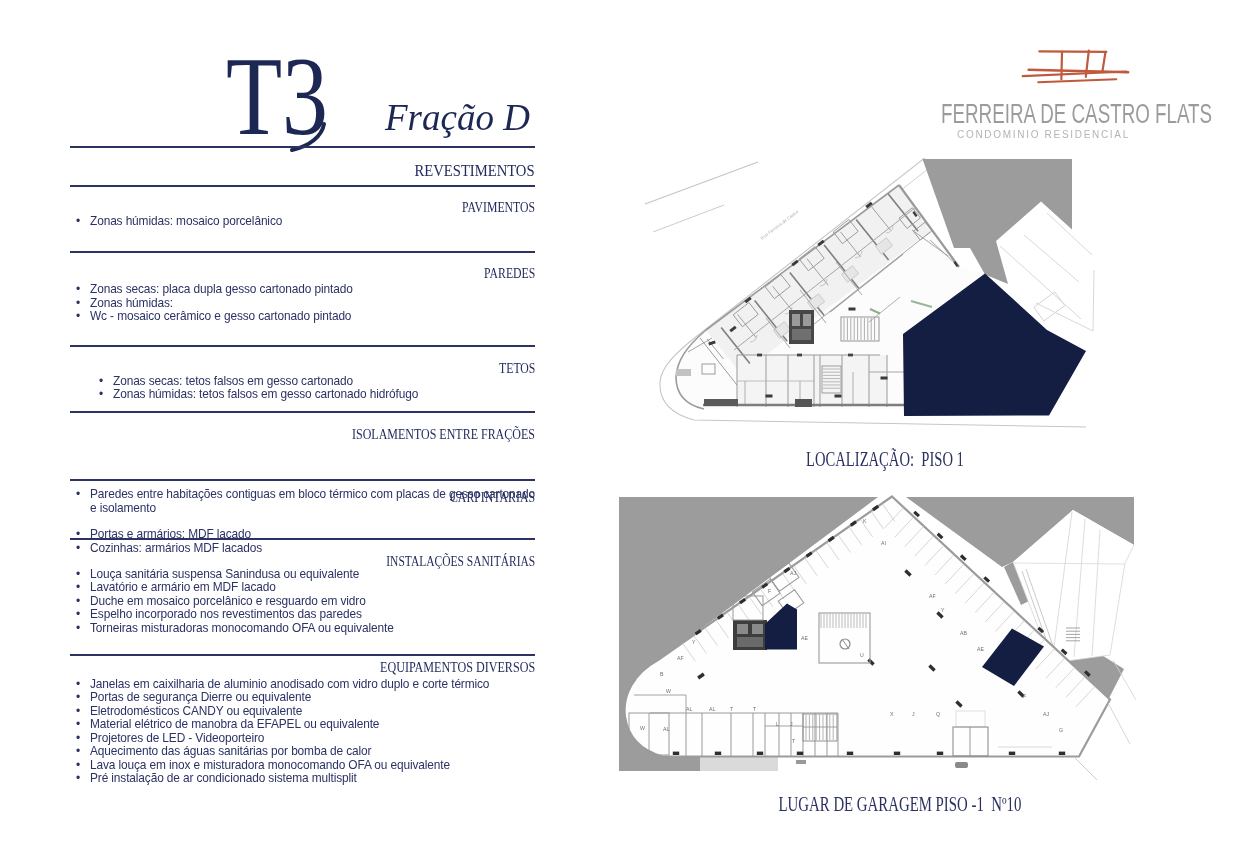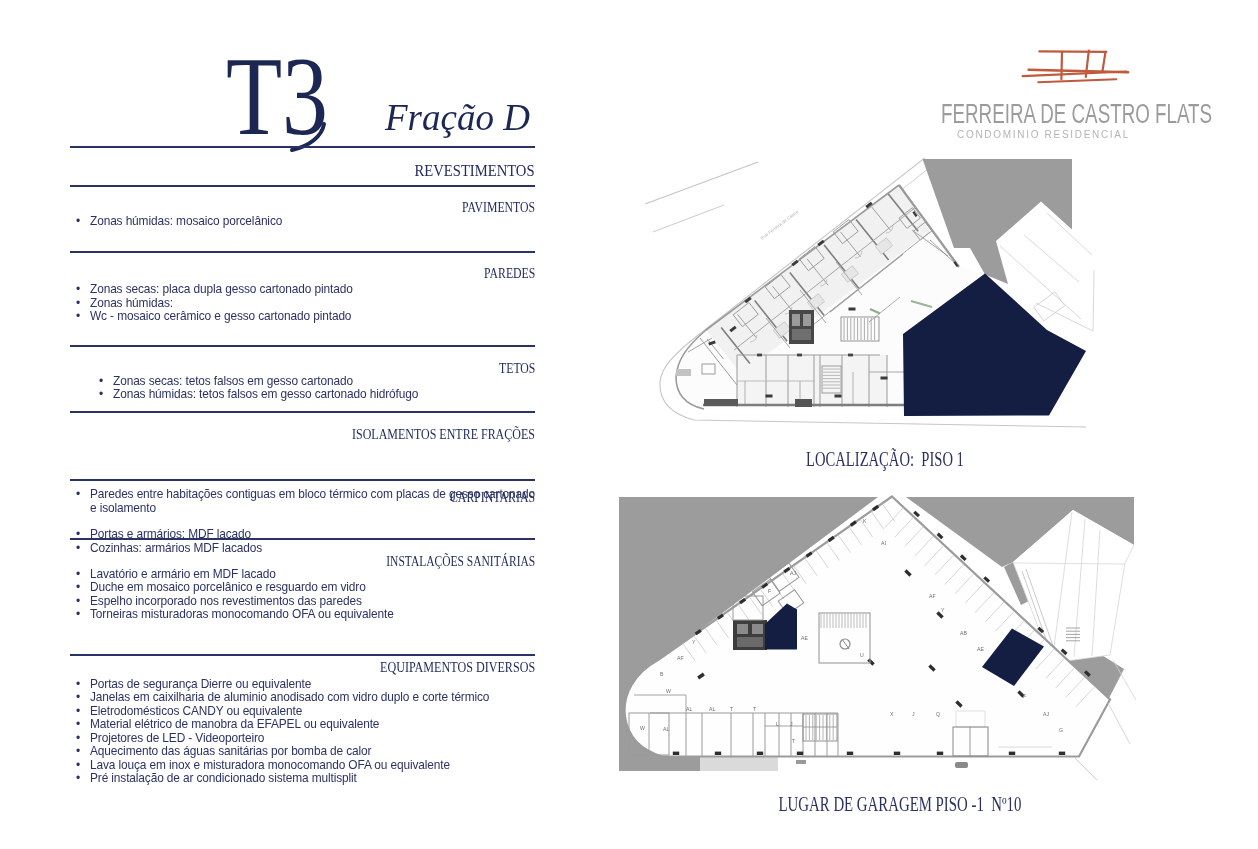--- a/index.html
+++ b/index.html
@@ -70,33 +70,34 @@
 <div class="li" style="top:528px;">
 <div class="item"><span class="b">•</span>Portas e armários: MDF lacado</div>
 <div class="item"><span class="b">•</span>Cozinhas: armários MDF lacados</div>
 </div>
 
 <div class="rule" style="top:538px;height:1.7px;"></div>
 
 <div class="hdr" style="top:553px;font-size:15px;transform:scaleX(0.767);">INSTALAÇÕES SANITÁRIAS</div>
 
 <div class="li" style="top:567.5px;">
+<div class="item"><span class="b">•</span>Louça sanitária suspensa Sanindusa ou equivalente</div>
 <div class="item"><span class="b">•</span>Lavatório e armário em MDF lacado</div>
 <div class="item"><span class="b">•</span>Duche em mosaico porcelânico e resguardo em vidro</div>
 <div class="item"><span class="b">•</span>Espelho incorporado nos revestimentos das paredes</div>
 <div class="item"><span class="b">•</span>Torneiras misturadoras monocomando OFA ou equivalente</div>
 </div>
 
 <div class="rule" style="top:654px;height:1.7px;"></div>
 
 <div class="hdr" style="top:659px;font-size:15px;transform:scaleX(0.807);">EQUIPAMENTOS DIVERSOS</div>
 
 <div class="li" style="top:677.5px;">
+<div class="item"><span class="b">•</span>Janelas em caixilharia de aluminio anodisado com vidro duplo e corte térmico</div>
 <div class="item"><span class="b">•</span>Portas de segurança Dierre ou equivalente</div>
-<div class="item"><span class="b">•</span>Janelas em caixilharia de aluminio anodisado com vidro duplo e corte térmico</div>
 <div class="item"><span class="b">•</span>Eletrodomésticos CANDY ou equivalente</div>
 <div class="item"><span class="b">•</span>Material elétrico de manobra da EFAPEL ou equivalente</div>
 <div class="item"><span class="b">•</span>Projetores de LED - Videoporteiro</div>
 <div class="item"><span class="b">•</span>Aquecimento das águas sanitárias por bomba de calor</div>
 <div class="item"><span class="b">•</span>Lava louça em inox e misturadora monocomando OFA ou equivalente</div>
 <div class="item"><span class="b">•</span>Pré instalação de ar condicionado sistema multisplit</div>
 </div>
 
 <svg class="abs" style="left:1000px;top:35px;" width="150" height="65" viewBox="0 0 150 65">
   <g fill="none" stroke="#bf5a3c" stroke-linecap="round">

